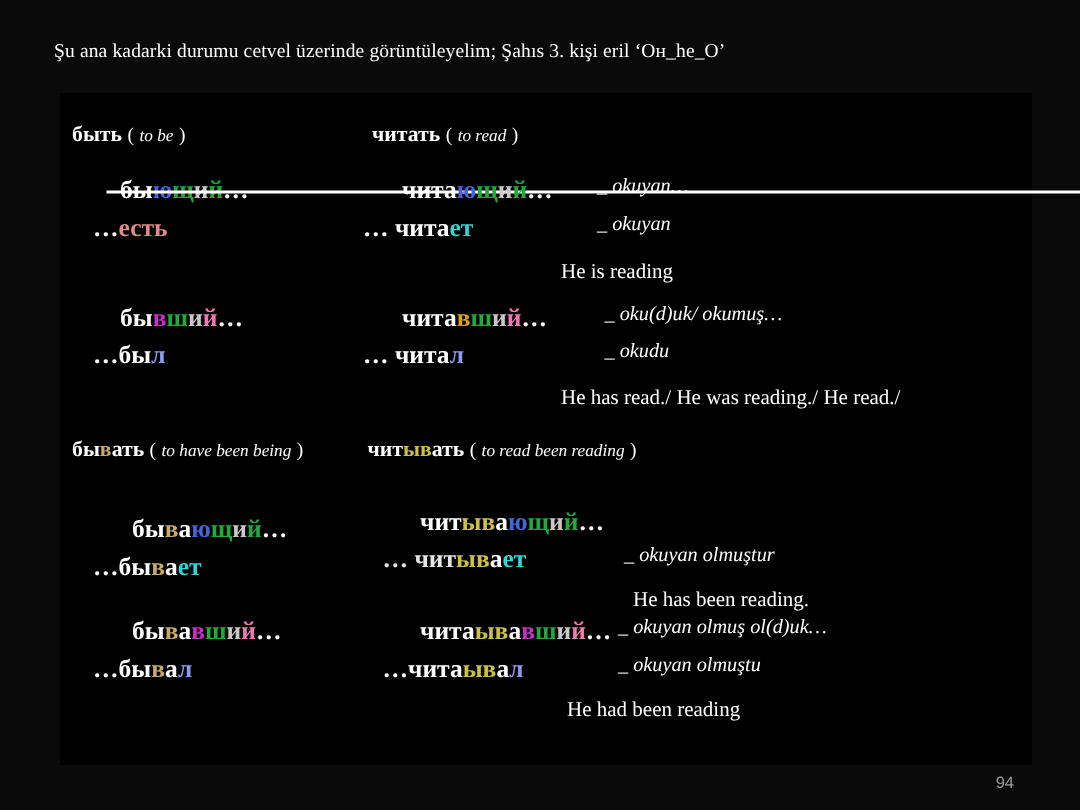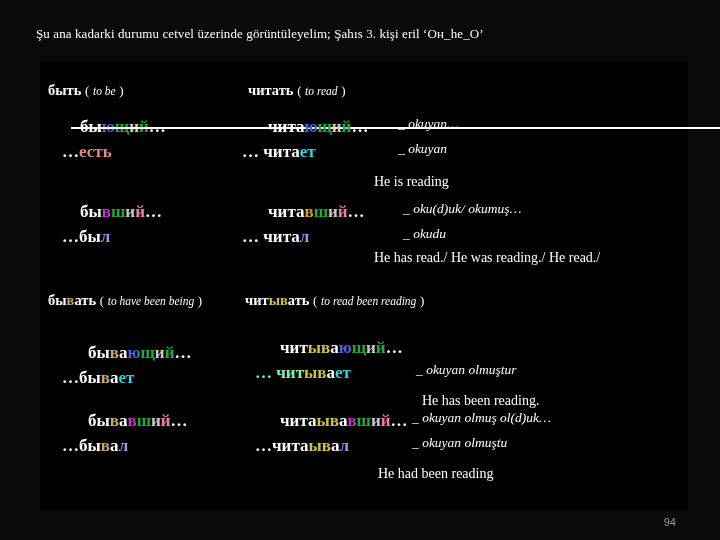--- a/index.html
+++ b/index.html
@@ -116,40 +116,40 @@
   <div class="abs tr" style="left:358px; top:54px;">_ okuyan…</div>
   <div class="abs tr" style="left:358px; top:79px;">_ okuyan</div>
   <div class="abs en" style="left:334px; top:112px;">He is reading</div>
 
   <div class="abs cyr" style="left:40px; top:140px;"><span style="color: rgb(255, 255, 255);">бы</span><span style="color: rgb(200, 48, 200);">в</span><span style="color: rgb(31, 170, 60);">ш</span><span style="color: rgb(200, 200, 200);">и</span><span style="color: rgb(240, 122, 176);">й</span><span style="color: rgb(255, 255, 255);">…</span></div>
   <div class="abs cyr" style="left:22px; top:165px;"><span style="color: rgb(255, 255, 255);">…бы</span><span style="color: rgb(139, 155, 240);">л</span></div>
   <div class="abs cyr" style="left:228px; top:140px;"><span style="color: rgb(255, 255, 255);">чита</span><span style="color: rgb(216, 160, 32);">в</span><span style="color: rgb(31, 170, 60);">ш</span><span style="color: rgb(200, 200, 200);">и</span><span style="color: rgb(240, 122, 176);">й</span><span style="color: rgb(255, 255, 255);">…</span></div>
   <div class="abs cyr" style="left:202px; top:165px;"><span style="color: rgb(255, 255, 255);">… чита</span><span style="color: rgb(139, 155, 240);">л</span></div>
   <div class="abs tr" style="left:363px; top:139px;">_ oku(d)uk/ okumuş…</div>
   <div class="abs tr" style="left:363px; top:164px;">_ okudu</div>
-  <div class="abs en" style="left:334px; top:188px;">He has  read./ He was reading./  He read./</div>
+  <div class="abs en" style="left:334px; top:196px;">He has  read./ He was reading./  He read./</div>
 
   <div class="abs head-word" style="left:8px; top:230px;">
     <span><span style="color: rgb(255, 255, 255);">бы</span><span style="color: rgb(201, 169, 106);">в</span><span style="color: rgb(255, 255, 255);">ать</span></span>
     <span class="paren">(</span>
     <span class="gloss">to have been being</span>
     <span class="paren">)</span>
   </div>
 
   <div class="abs head-word" style="left:205px; top:230px;">
     <span><span style="color: rgb(255, 255, 255);">чит</span><span style="color: rgb(205, 192, 74);">ыв</span><span style="color: rgb(255, 255, 255);">ать</span></span>
     <span class="paren">(</span>
     <span class="gloss">to read  been  reading</span>
     <span class="paren">)</span>
   </div>
 
   <div class="abs cyr" style="left:48px; top:281px;"><span style="color: rgb(255, 255, 255);">бы</span><span style="color: rgb(201, 169, 106);">в</span><span style="color: rgb(255, 255, 255);">а</span><span style="color: rgb(74, 99, 216);">ю</span><span style="color: rgb(31, 170, 60);">щ</span><span style="color: rgb(200, 200, 200);">и</span><span style="color: rgb(31, 170, 60);">й</span><span style="color: rgb(255, 255, 255);">…</span></div>
   <div class="abs cyr" style="left:22px; top:306px;"><span style="color: rgb(255, 255, 255);">…бы</span><span style="color: rgb(201, 169, 106);">в</span><span style="color: rgb(255, 255, 255);">а</span><span style="color: rgb(52, 212, 212);">ет</span></div>
   <div class="abs cyr" style="left:240px; top:276px;"><span style="color: rgb(255, 255, 255);">чит</span><span style="color: rgb(205, 192, 74);">ыв</span><span style="color: rgb(255, 255, 255);">а</span><span style="color: rgb(74, 99, 216);">ю</span><span style="color: rgb(31, 170, 60);">щ</span><span style="color: rgb(200, 200, 200);">и</span><span style="color: rgb(31, 170, 60);">й</span><span style="color: rgb(255, 255, 255);">…</span></div>
-  <div class="abs cyr" style="left:215px; top:301px;"><span style="color: #86efac;">… чит</span><span style="color: rgb(205, 192, 74);">ыв</span><span style="color: rgb(255, 255, 255);">а</span><span style="color: rgb(52, 212, 212);">ет</span></div>
+  <div class="abs cyr" style="left:215px; top:301px;"><span style="color: #e5e5e5;">… чит</span><span style="color: rgb(205, 192, 74);">ыв</span><span style="color: rgb(255, 255, 255);">а</span><span style="color: rgb(52, 212, 212);">ет</span></div>
   <div class="abs tr" style="left:376px; top:300px;">_ okuyan olmuştur</div>
   <div class="abs en" style="left:382px; top:331px;">He has been reading.</div>
 
   <div class="abs cyr" style="left:48px; top:349px;"><span style="color: rgb(255, 255, 255);">бы</span><span style="color: rgb(201, 169, 106);">в</span><span style="color: rgb(255, 255, 255);">а</span><span style="color: rgb(200, 48, 200);">в</span><span style="color: rgb(31, 170, 60);">ш</span><span style="color: rgb(200, 200, 200);">и</span><span style="color: rgb(240, 122, 176);">й</span><span style="color: rgb(255, 255, 255);">…</span></div>
   <div class="abs cyr" style="left:22px; top:374px;"><span style="color: rgb(255, 255, 255);">…бы</span><span style="color: rgb(201, 169, 106);">в</span><span style="color: rgb(255, 255, 255);">а</span><span style="color: rgb(139, 155, 240);">л</span></div>
   <div class="abs cyr" style="left:240px; top:349px;"><span style="color: rgb(255, 255, 255);">чита</span><span style="color: rgb(205, 192, 74);">ыв</span><span style="color: rgb(255, 255, 255);">а</span><span style="color: rgb(200, 48, 200);">в</span><span style="color: rgb(31, 170, 60);">ш</span><span style="color: rgb(200, 200, 200);">и</span><span style="color: rgb(240, 122, 176);">й</span><span style="color: rgb(255, 255, 255);">…</span></div>
   <div class="abs cyr" style="left:215px; top:374px;"><span style="color: rgb(255, 255, 255);">…чита</span><span style="color: rgb(205, 192, 74);">ыв</span><span style="color: rgb(255, 255, 255);">а</span><span style="color: rgb(139, 155, 240);">л</span></div>
   <div class="abs tr" style="left:372px; top:348px;">_ okuyan olmuş ol(d)uk…</div>
   <div class="abs tr" style="left:372px; top:373px;">_ okuyan olmuştu</div>
   <div class="abs en" style="left:338px; top:404px;">He had  been reading</div>

